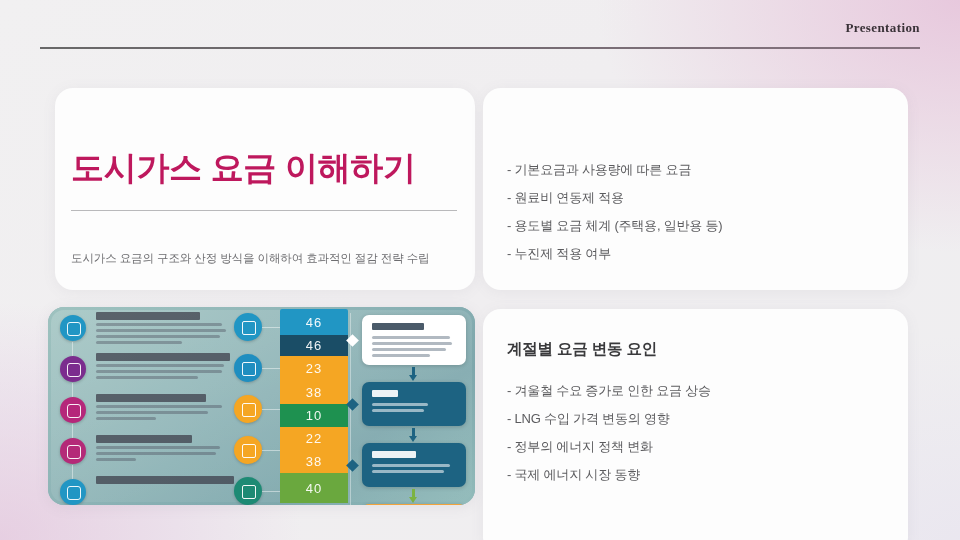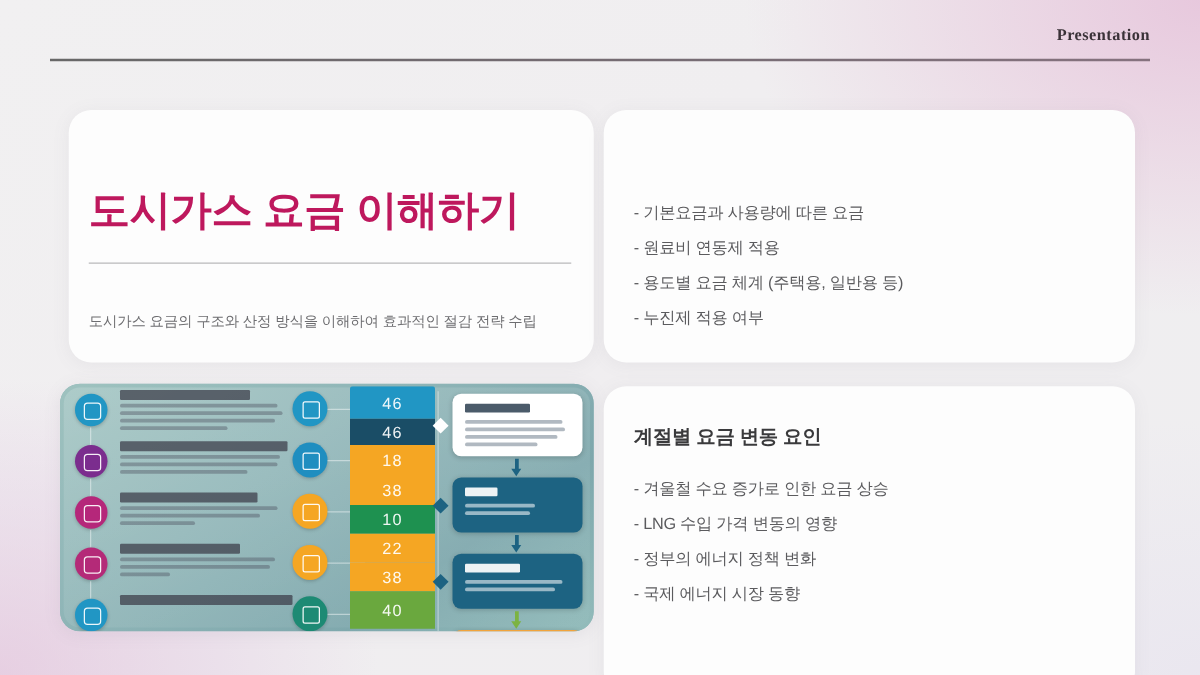--- a/index.html
+++ b/index.html
@@ -355,21 +355,21 @@
           <div class="ig-ilink" style="top: 102px;"></div>
           <div class="ig-icon" style="top: 129px; background: rgb(245, 166, 35);"></div>
           <div class="ig-ilink" style="top: 143px;"></div>
           <div class="ig-icon" style="top: 170px; background: rgb(29, 138, 116);"></div>
           <div class="ig-ilink" style="top: 184px;"></div>
         </div>
       <div class="ig-vline"></div>
       <div class="ig-bars" id="ig-bars">
           <div class="ig-bar" style="height: 26px; background: rgb(33, 150, 196);">46</div>
           <div class="ig-bar" style="height: 21px; background: rgb(26, 77, 102);">46</div>
-          <div class="ig-bar" style="height: 24px; background: rgb(245, 166, 35);">18</div>
+          <div class="ig-bar" style="height: 24px; background: rgb(245, 166, 35);">23</div>
           <div class="ig-bar" style="height: 24px; background: rgb(245, 166, 35);">38</div>
           <div class="ig-bar" style="height: 23px; background: rgb(30, 145, 80);">10</div>
           <div class="ig-bar" style="height: 23px; background: rgb(245, 166, 35);">22</div>
           <div class="ig-bar" style="height: 23px; background: rgb(245, 166, 35);">38</div>
           <div class="ig-bar" style="height: 30px; background: rgb(106, 168, 62);">40</div>
         </div>
       <div class="ig-flow" id="ig-flow">
           <div class="ig-box" style="top: 4px; height: 50px; background: rgb(255, 255, 255);">
             <div class="ig-box-title" style="width: 52px; background: rgba(44, 62, 80, 0.85);"></div>
             <div class="ig-box-line" style="top: 21px; width: 78px; background: rgba(60, 80, 100, 0.4);"></div>

